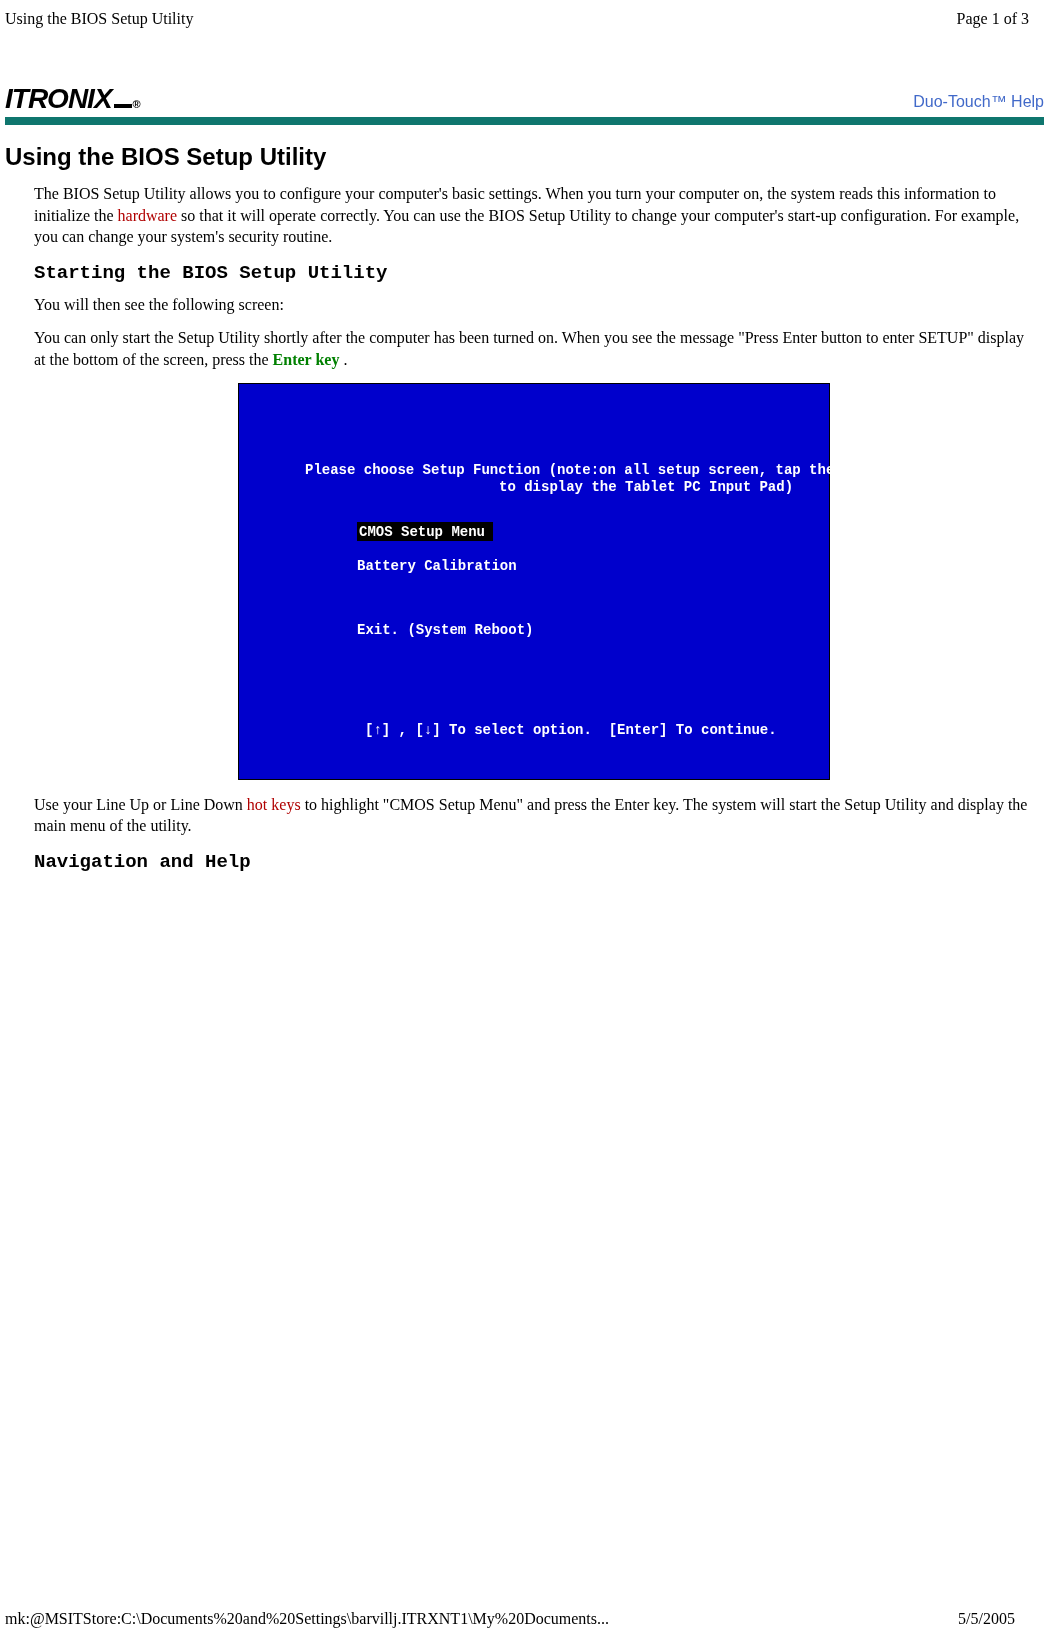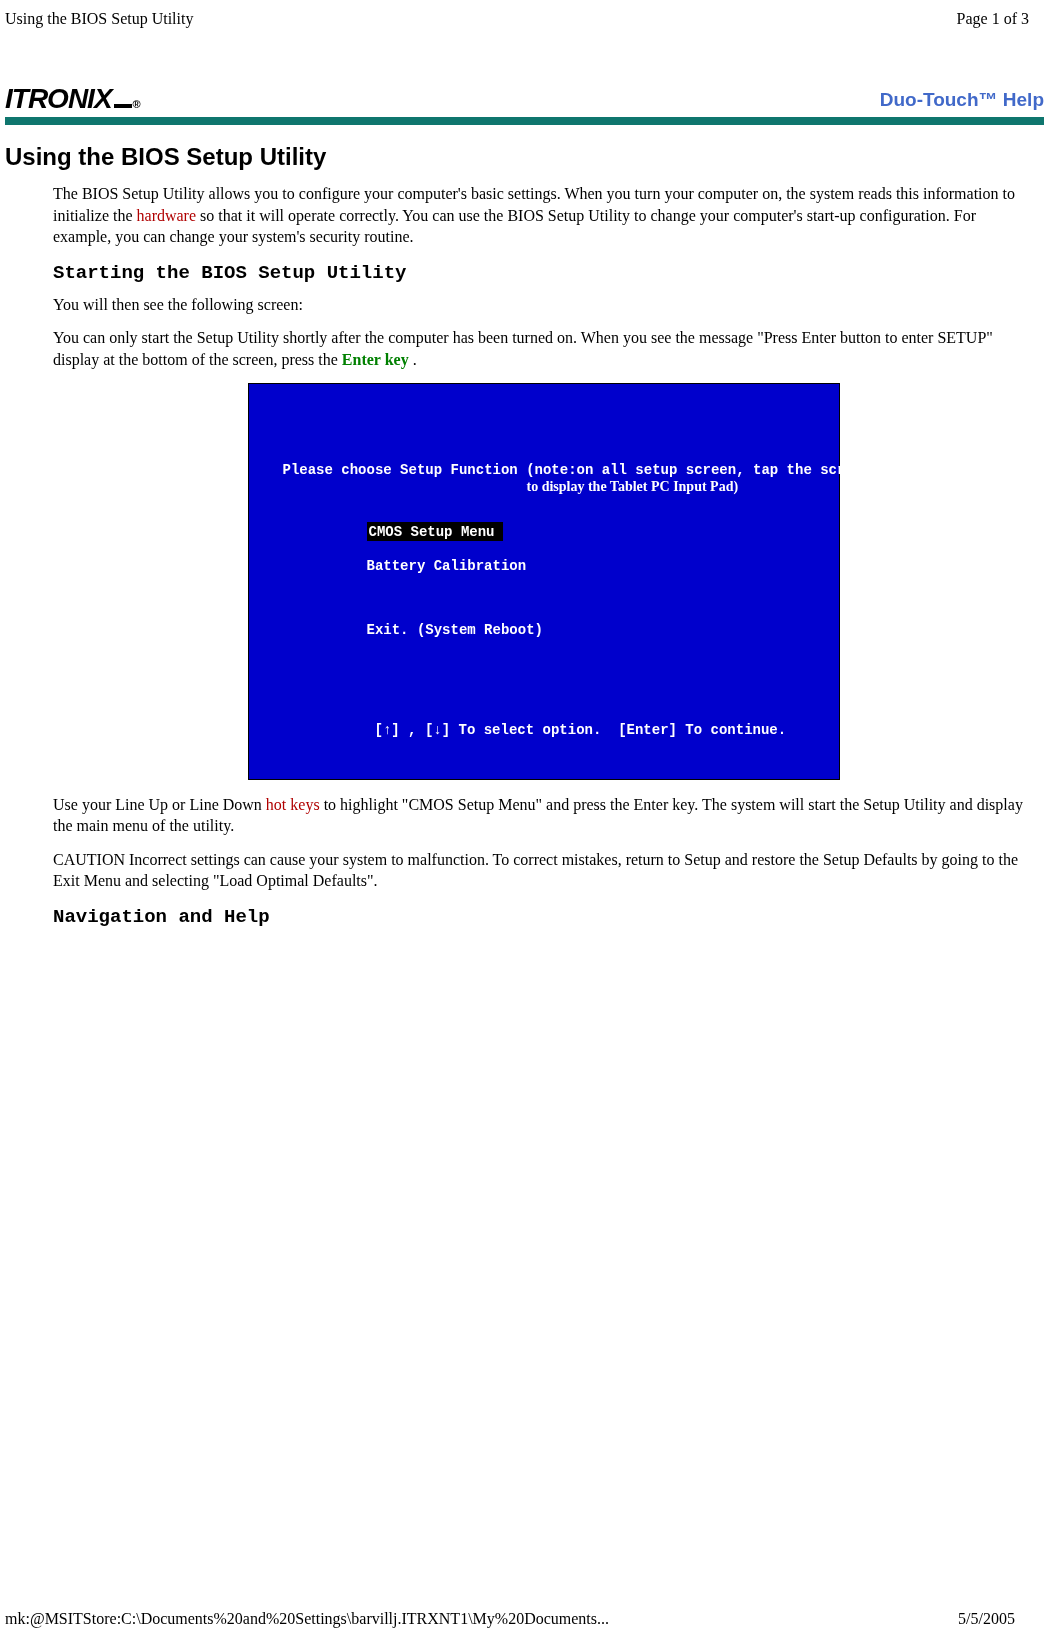--- a/index.html
+++ b/index.html
@@ -46,33 +46,33 @@
       margin-bottom: 6px;
     }
     .brand-reg {
       font-size: 11px;
       font-style: normal;
       vertical-align: super;
       margin-left: 1px;
     }
     .help-label {
       font-family: Verdana, Arial, sans-serif;
-      font-weight: bold;
-      font-size: 19px;
+      font-weight: normal;
+      font-size: 16px;
       color: #4169c9;
       padding-bottom: 4px;
     }
     h1.main-title {
       font-family: Arial, Helvetica, sans-serif;
       font-weight: bold;
       font-size: 24px;
       margin: 18px 0 12px 0;
     }
     .indent {
-      margin-left: 48px;
+      margin-left: 29px;
       margin-right: 10px;
     }
     p {
       margin: 8px 0 12px 0;
       line-height: 1.35;
       font-size: 16px;
     }
     h2.sub-title {
       font-family: Liberation Mono, monospace;
       font-weight: bold;
@@ -101,29 +101,28 @@
       color: #fff;
       font-family: "Courier New", monospace;
       font-weight: bold;
       font-size: 14px;
       position: relative;
       border: 1px solid #000;
     }
     .bios-line1 {
       position: absolute;
       top: 78px;
-      left: 34px;
+      left: 66px;
       white-space: pre;
     }
     .bios-line2 {
       position: absolute;
       top: 95px;
-      left: 278px;
-      white-space: pre;
-      font-family: Liberation Serif, serif;
+      left: 260px;
+      white-space: pre;
     }
     .bios-opt1 {
       position: absolute;
       top: 138px;
       left: 118px;
       background: #000;
       padding: 2px 8px 1px 2px;
       white-space: pre;
     }
     .bios-opt2 {
@@ -199,23 +198,20 @@
         <div class="bios-opt2">Battery Calibration</div>
         <div class="bios-opt3">Exit. (System Reboot)</div>
         <div class="bios-footer">[↑] , [↓] To select option.  [Enter] To continue.</div>
       </div>
     </div>
 
     <p>
       <span>Use your </span><span class="bold">Line Up</span><span> or </span><span class="bold">Line Down</span><span> </span><span class="link-red">hot keys</span><span> to highlight "CMOS Setup Menu" and press the </span><span class="bold">Enter</span><span> key.  The system will start the Setup Utility and display the main menu of the utility.</span>
     </p>
 
-    <p>
-      <span class="bold">CAUTION</span><span>  Incorrect settings can cause your system to malfunction.  To correct mistakes, return to Setup and restore the Setup Defaults by going to the Exit Menu and selecting "Load Optimal Defaults".</span>
-    </p>
 
     <h2 class="sub-title">Navigation and Help</h2>
 
   </div>
 </div>
 
 <div class="footer-static">
   <span>mk:@MSITStore:C:\Documents%20and%20Settings\barvillj.ITRXNT1\My%20Documents...</span>
   <span>5/5/2005</span>
 </div>

